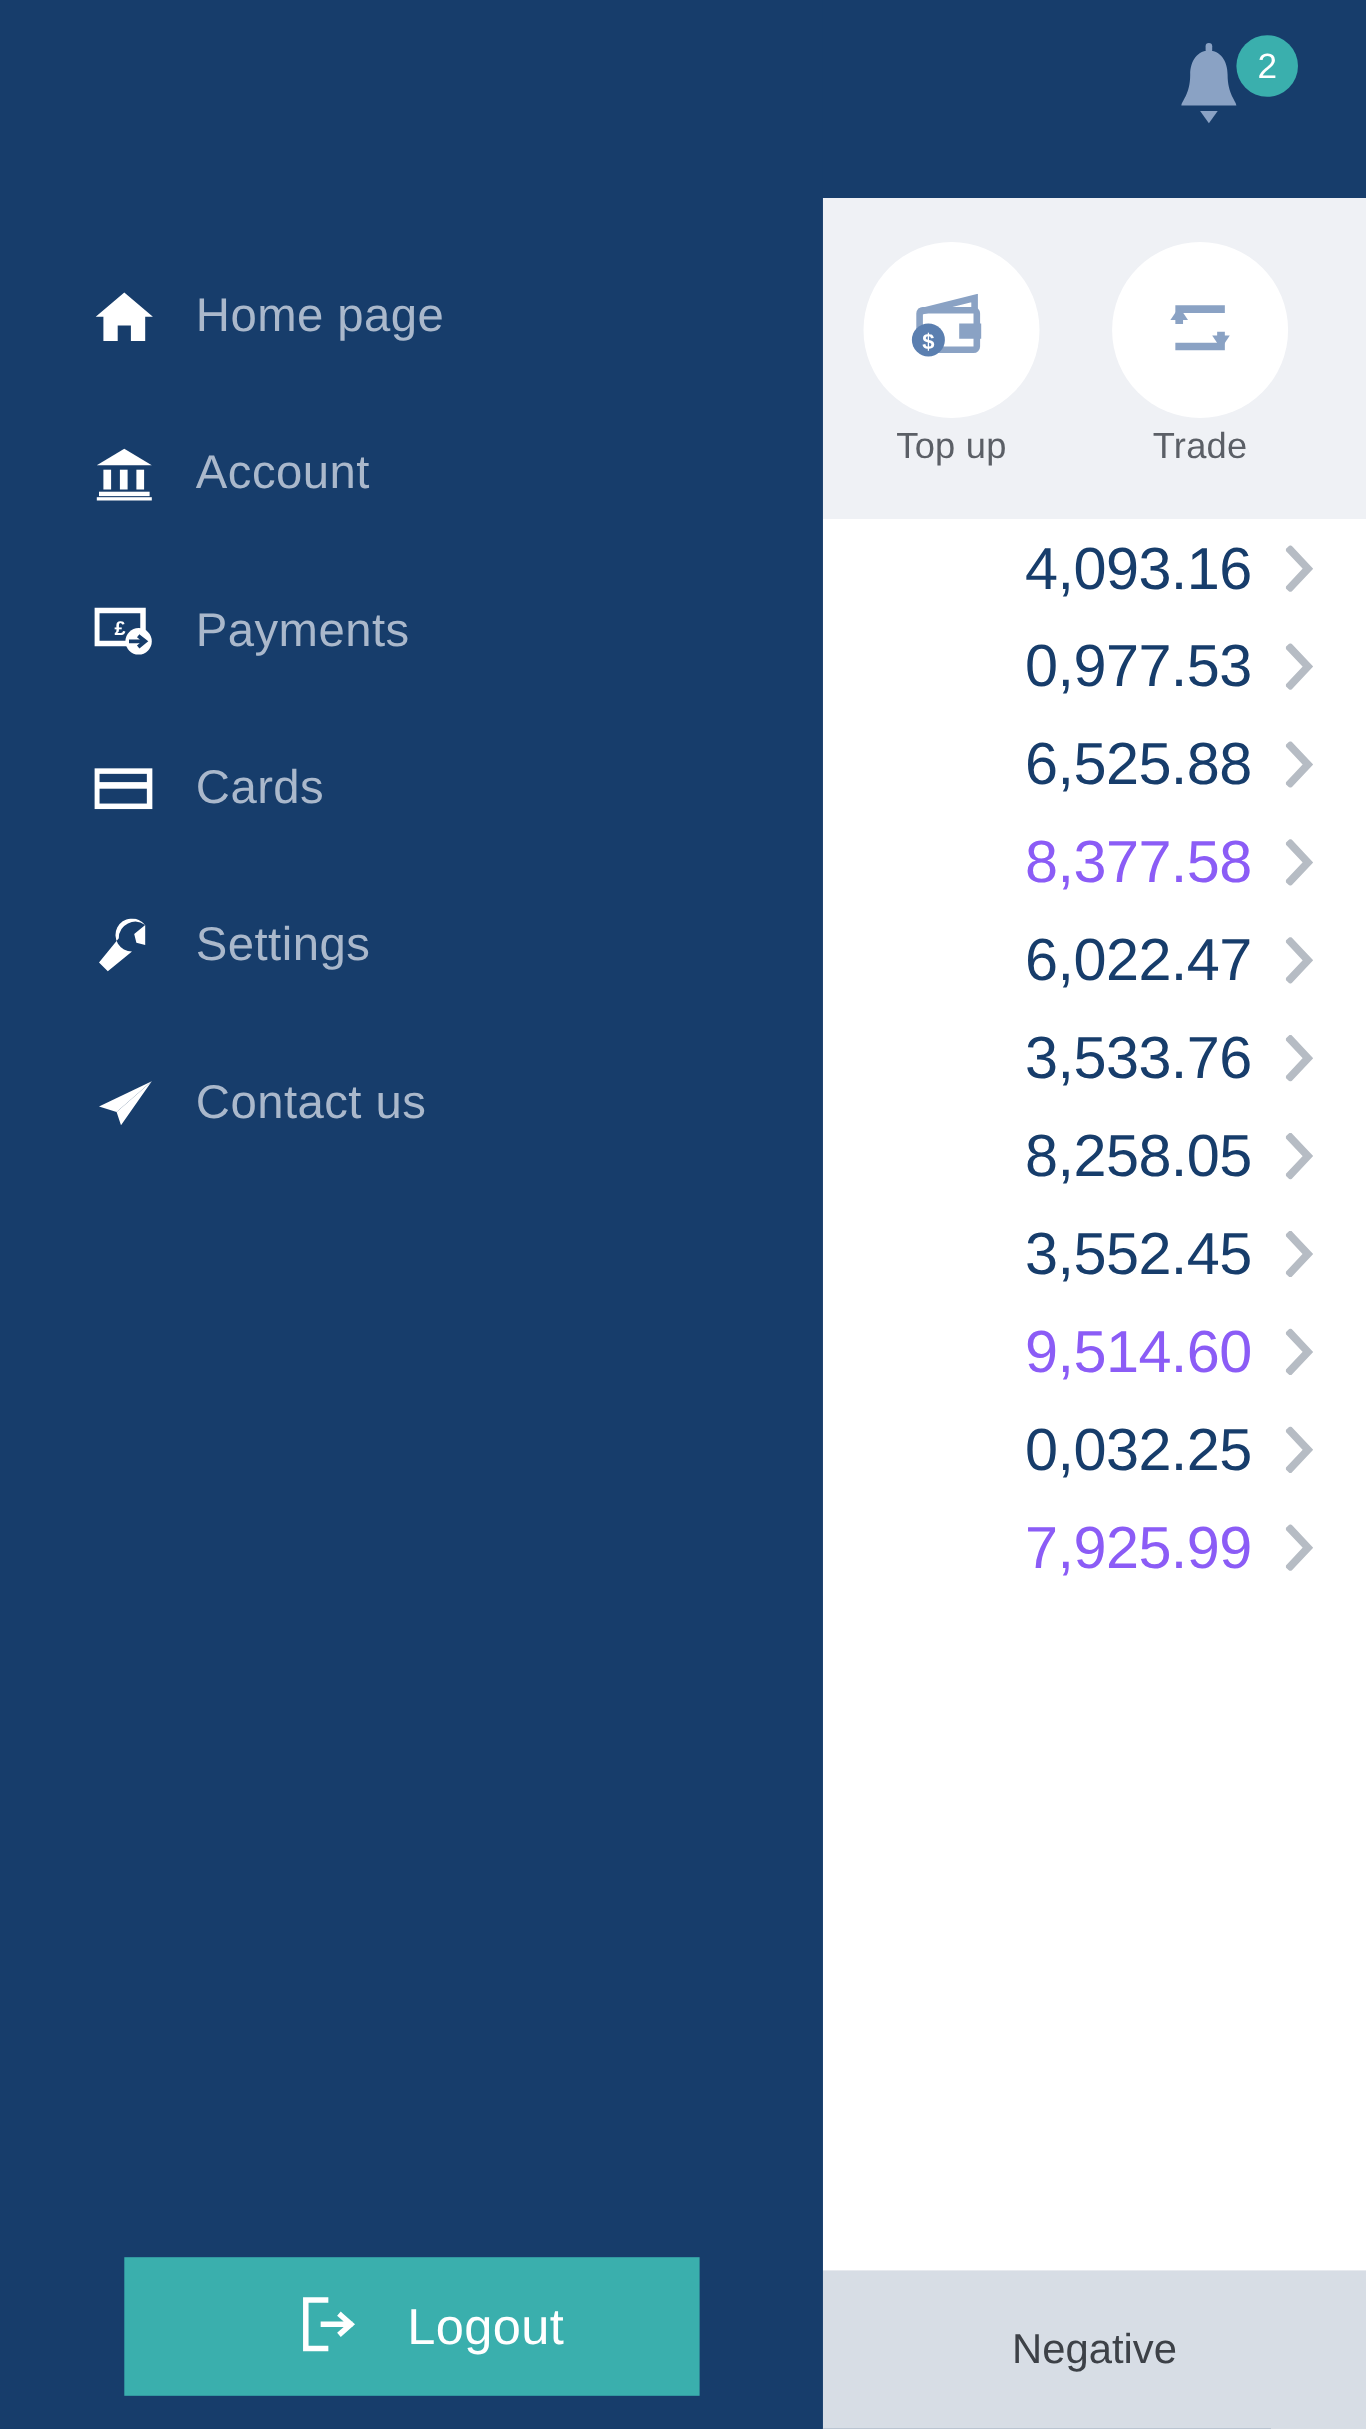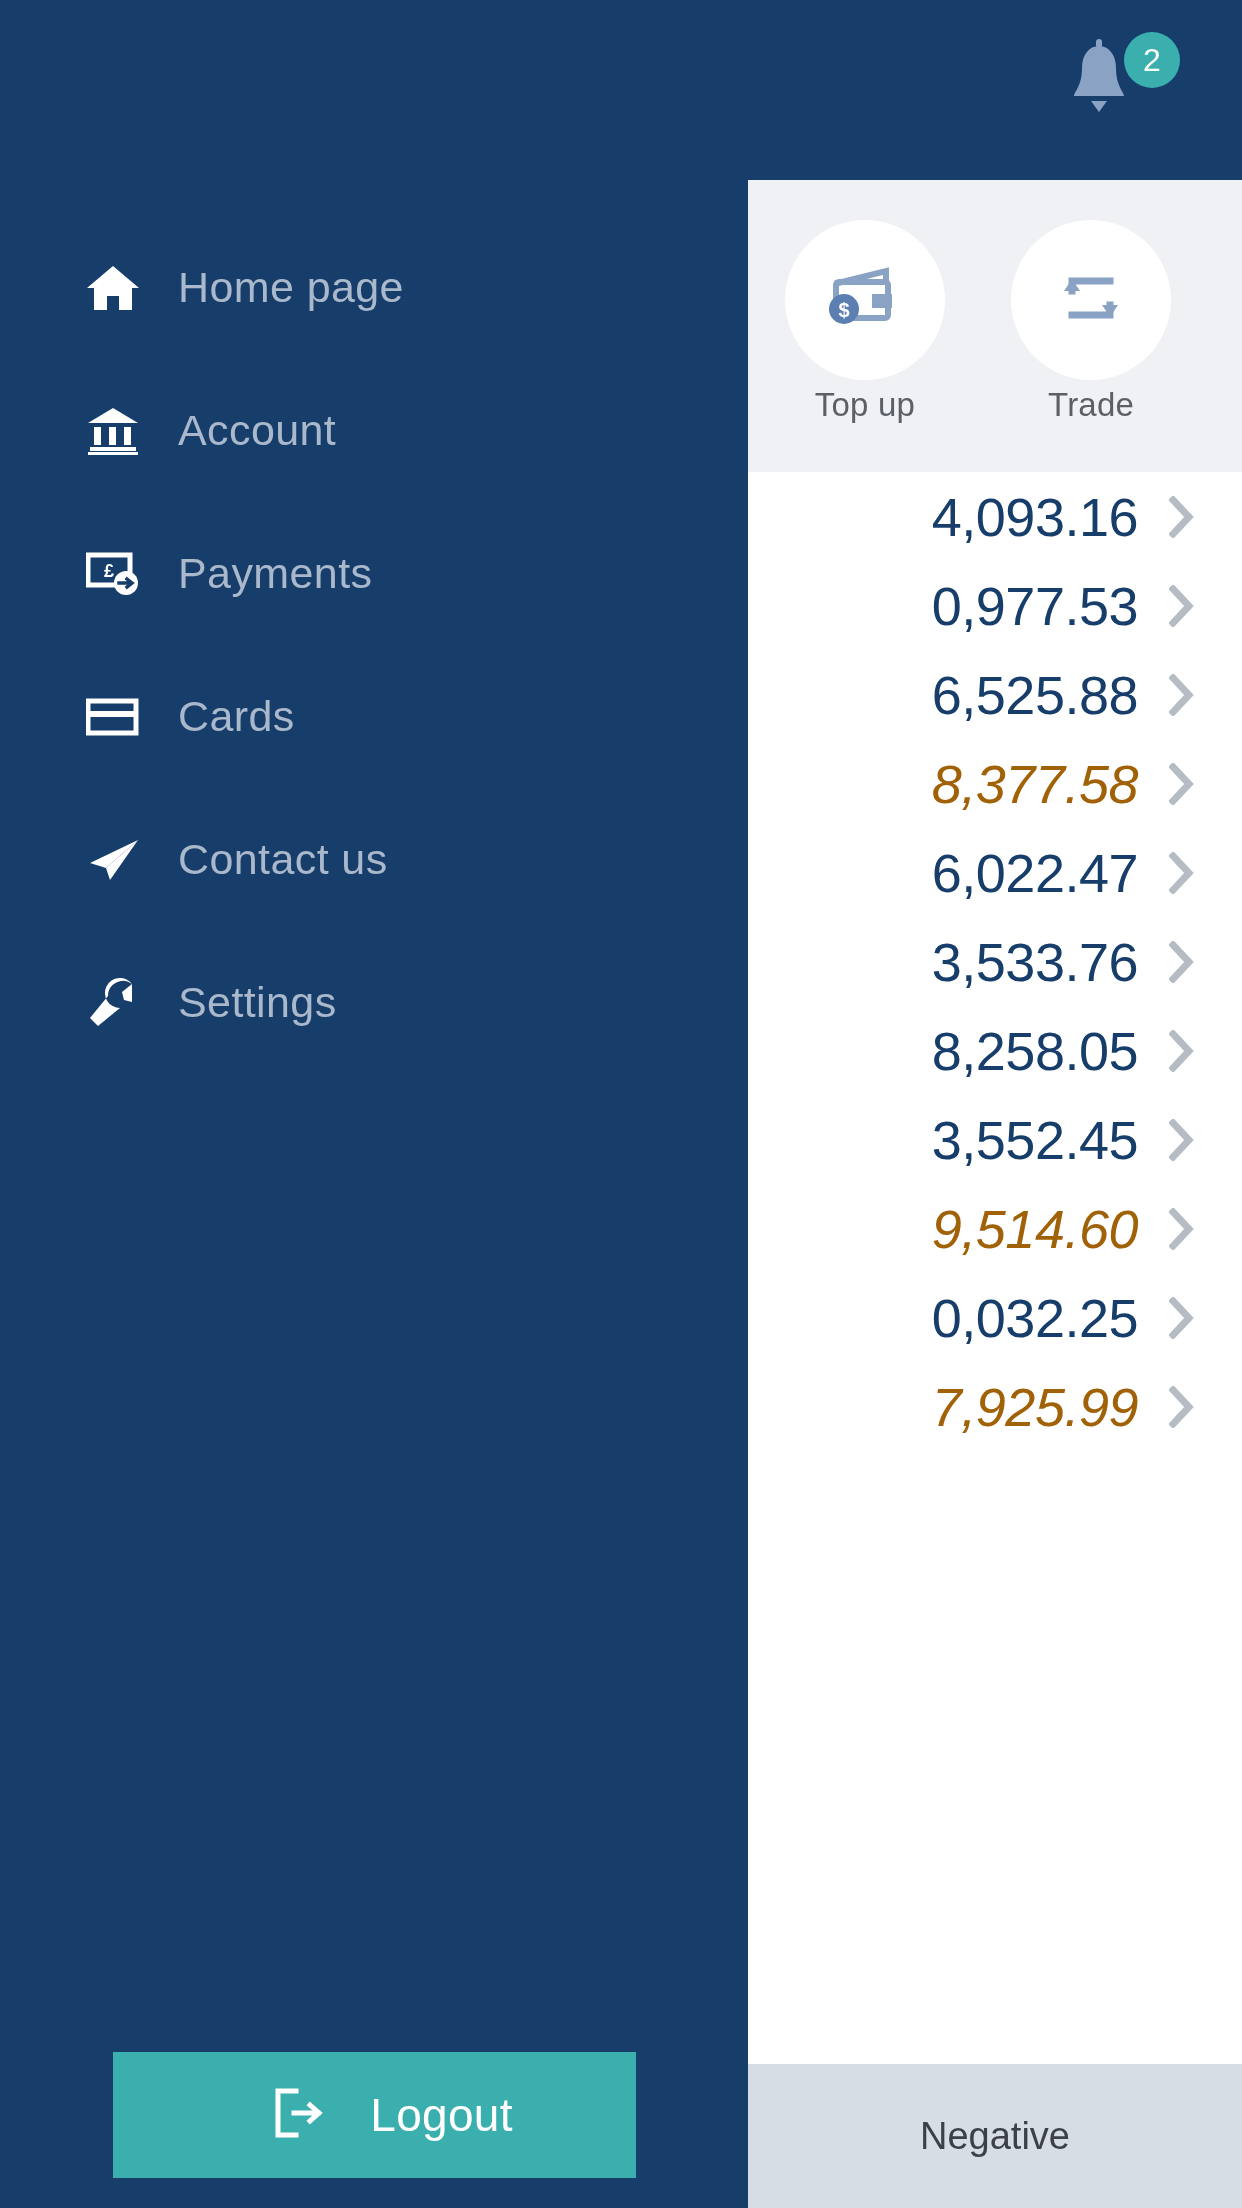--- a/index.html
+++ b/index.html
@@ -64,21 +64,21 @@
     padding-right:30px;
     position:relative;
   }
   .balance-amount {
     font-size:54px;
     color:#173d6b;
     letter-spacing:-0.5px;
     white-space:nowrap;
     font-weight:400;
   }
-  .balance-amount.negative { color:#a16207;font-style:italic; }
+  .balance-amount.negative { color:#8b5cf6; }
   .chev {
     width:60px;
     display:flex;
     align-items:center;
     justify-content:center;
     margin-left:14px;
   }
   .chev svg { display:block; }
 
   .list-footer {
@@ -366,35 +366,35 @@
           <svg width="56" height="40" viewBox="0 0 56 40">
             <rect x="2" y="4" width="48" height="32" stroke="#ffffff" stroke-width="5" fill="none"></rect>
             <rect x="2" y="14" width="48" height="6" fill="#ffffff"></rect>
           </svg>
         </span>
         <span class="nav-label">Cards</span>
       </div>
 
       <div class="nav-item">
         <span class="nav-icon">
+          <svg width="52" height="50" viewBox="0 0 52 50">
+            <path d="M46 6 a15 15 0 1 0 -12 24 L12 48 L4 40 L22 18 A15 15 0 0 1 46 6 L36 14 L38 22 L46 24 Z" fill="#ffffff"></path>
+          </svg>
+        </span>
+        <span class="nav-label">Settings</span>
+      </div>
+
+      <div class="nav-item">
+        <span class="nav-icon">
           <svg width="56" height="46" viewBox="0 0 56 46">
             <path d="M52 3 L4 26 L20 31 Z" fill="#ffffff"></path>
             <path d="M52 3 L20 31 L24 43 L31 33 Z" fill="#ffffff"></path>
           </svg>
         </span>
         <span class="nav-label">Contact us</span>
-      </div>
-
-      <div class="nav-item">
-        <span class="nav-icon">
-          <svg width="52" height="50" viewBox="0 0 52 50">
-            <path d="M46 6 a15 15 0 1 0 -12 24 L12 48 L4 40 L22 18 A15 15 0 0 1 46 6 L36 14 L38 22 L46 24 Z" fill="#ffffff"></path>
-          </svg>
-        </span>
-        <span class="nav-label">Settings</span>
       </div>
 
     </div>
 
     <div class="logout">
       <span>
         <svg width="52" height="52" viewBox="0 0 52 52">
           <path d="M24 4 H6 V48 H24" stroke="#ffffff" stroke-width="5" fill="none" stroke-linecap="square"></path>
           <path d="M22 26 H46 M38 18 L47 26 L38 34" stroke="#ffffff" stroke-width="5" fill="none" stroke-linecap="square"></path>
         </svg>

